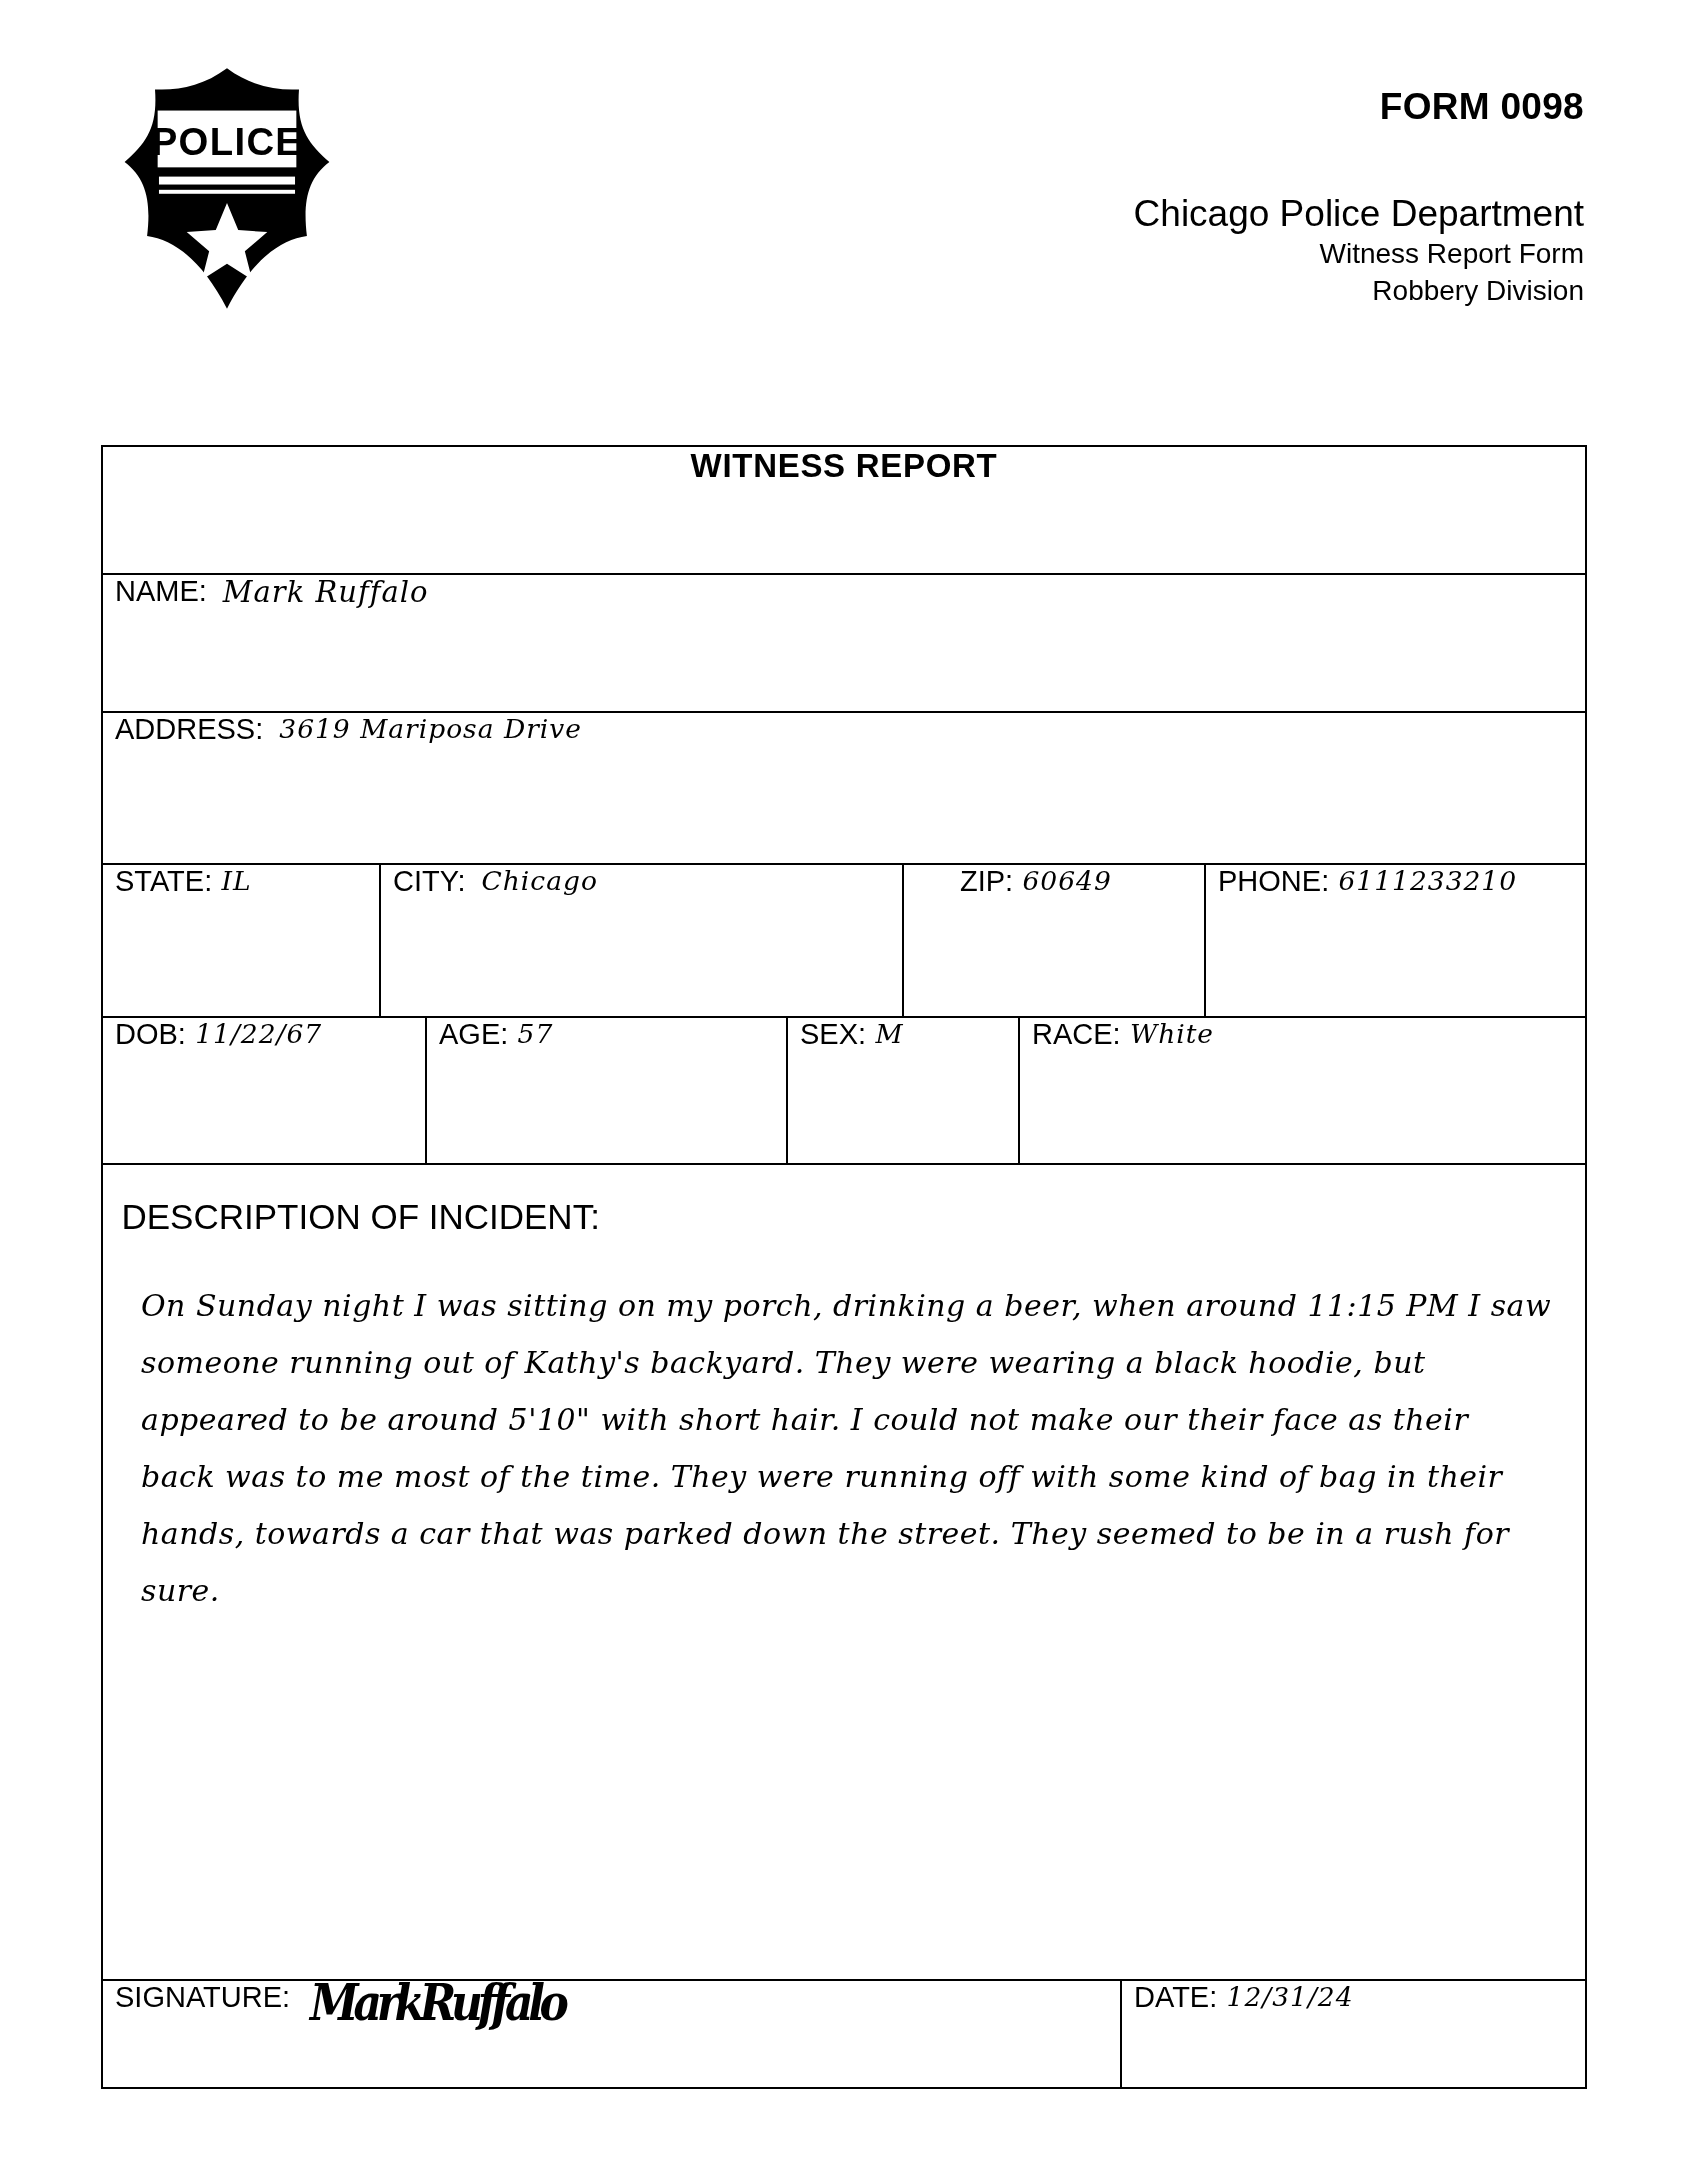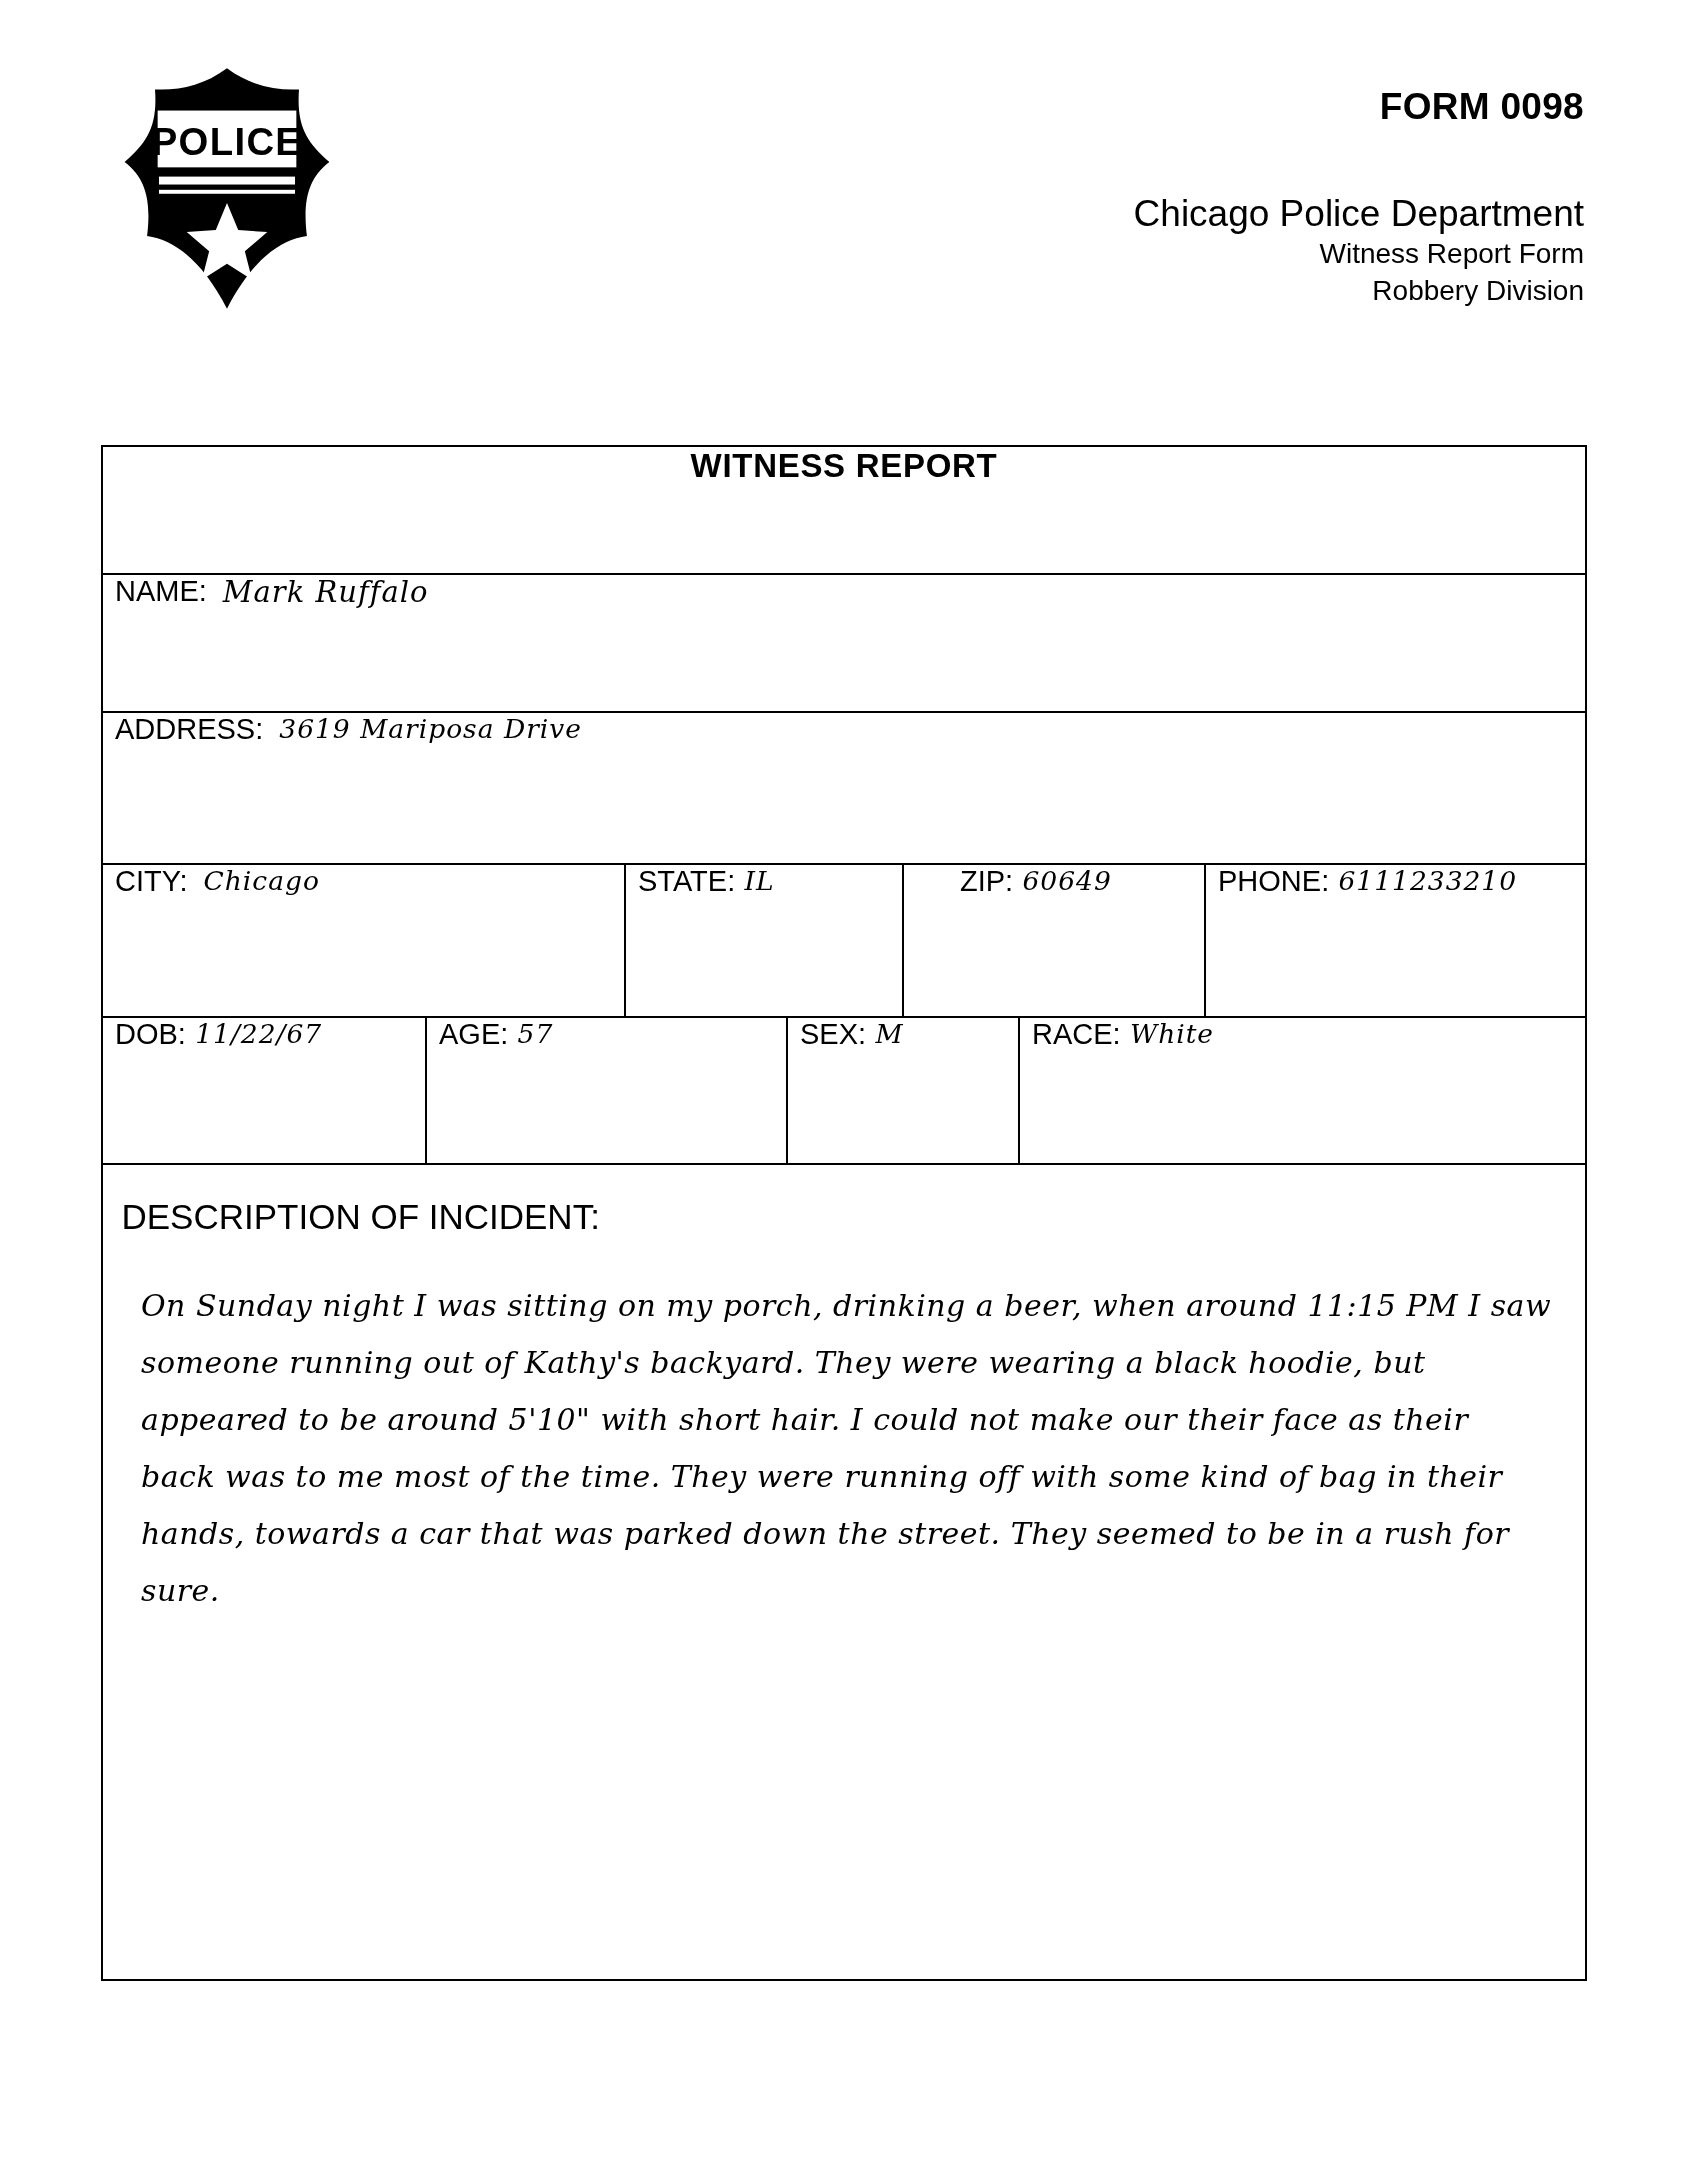--- a/index.html
+++ b/index.html
@@ -211,27 +211,27 @@
     </div>
 
     <div class="row r-address">
       <div class="cell full">
         <span class="label">ADDRESS:</span>
         <span class="hand v-gap">3619 Mariposa Drive</span>
       </div>
     </div>
 
     <div class="row r-city">
+      <div class="cell c-state">
+        <span class="label">STATE:</span>
+        <span class="hand v-gap-sm">IL</span>
+      </div>
       <div class="cell c-city">
         <span class="label">CITY:</span>
         <span class="hand v-gap">Chicago</span>
-      </div>
-      <div class="cell c-state">
-        <span class="label">STATE:</span>
-        <span class="hand v-gap-sm">IL</span>
       </div>
       <div class="cell c-zip">
         <span class="label">ZIP:</span>
         <span class="hand v-gap-sm">60649</span>
       </div>
       <div class="cell c-phone">
         <span class="label">PHONE:</span>
         <span class="hand v-gap-sm">6111233210</span>
       </div>
     </div>
@@ -255,16 +255,26 @@
       </div>
     </div>
 
     <div class="row">
       <div class="cell r-desc full">
         <span class="desc-label">DESCRIPTION OF INCIDENT:</span>
         <div class="desc-body">On Sunday night I was sitting on my porch, drinking a beer, when around 11:15 PM I saw someone running out of Kathy's backyard. They were wearing a black hoodie, but appeared to be around 5'10" with short hair. I could not make our their face as their back was to me most of the time. They were running off with some kind of bag in their hands, towards a car that was parked down the street. They seemed to be in a rush for sure.</div>
       </div>
     </div>
 
+    <div class="row r-sign">
+      <div class="cell sig-cell">
+        <span class="label">SIGNATURE:</span>
+        <span class="sig-mark">MarkRuffalo</span>
+      </div>
+      <div class="cell date-cell">
+        <span class="label">DATE:</span>
+        <span class="hand v-gap-sm">12/31/24</span>
+      </div>
+    </div>
 
   </div>
 </div>
 
 
 </body></html>

